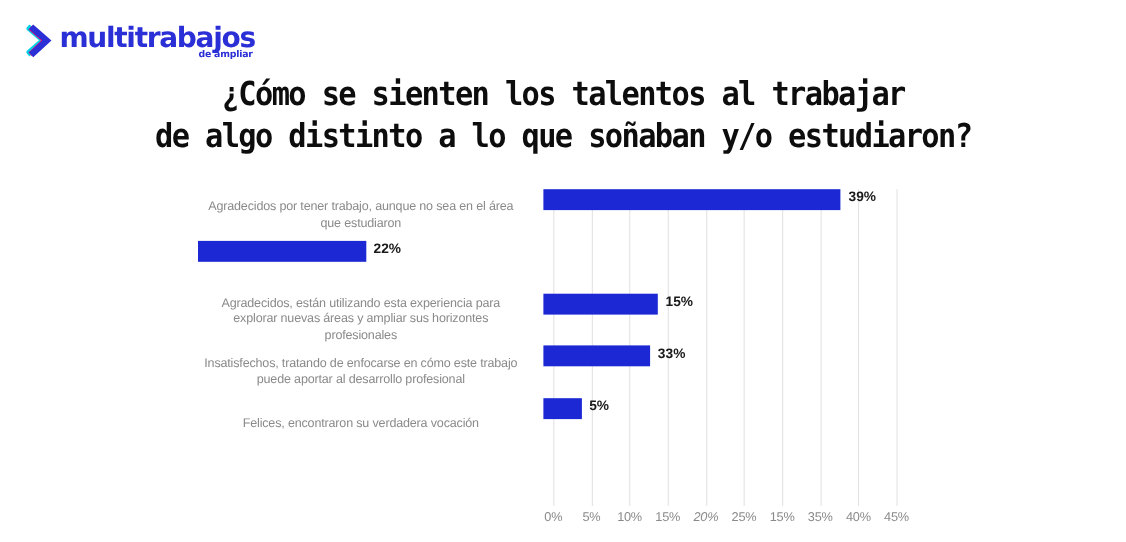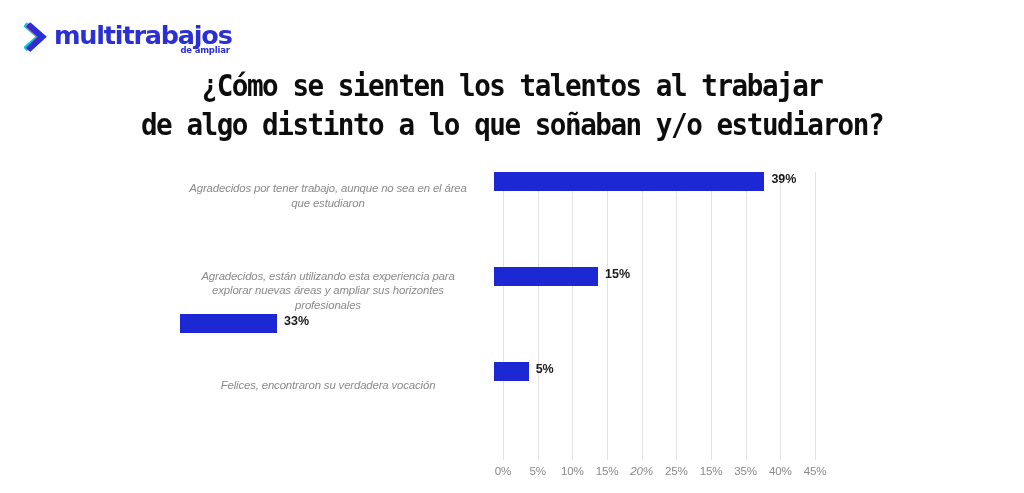--- a/index.html
+++ b/index.html
@@ -115,21 +115,20 @@
   }
   .row-label {
     width: 314px;
     flex: 0 0 314px;
     text-align: center;
     padding-right: 18px;
     font-size: 11.4px;
     line-height: 14.2px;
     color: #8a8a8a;
     letter-spacing: -0.15px;
-    font-style: italic;
   }
   .bar-area {
     position: relative;
     flex: 1 1 auto;
     height: 100%;
     display: flex;
     align-items: flex-start;
   }
   .bar {
     height: 19px;
@@ -218,29 +217,34 @@
       </div>
     <div class="rows" id="rows">
         <div class="row">
           <div class="row-label">Agradecidos por tener trabajo, aunque no sea en el área que estudiaron</div>
           <div class="bar-area">
             <div class="bar" style="width: 270.4px; background: rgb(27, 40, 212);"></div>
             <div class="bar-value">39%</div>
           </div>
         </div>
         <div class="row">
+          <div class="bar-area">
+            <div class="bar" style="width: 152.533px; background: rgb(27, 40, 212);"></div>
+            <div class="bar-value">22%</div>
+          </div>
         </div>
         <div class="row">
           <div class="row-label">Agradecidos, están utilizando esta experiencia para explorar nuevas áreas y ampliar sus horizontes profesionales</div>
           <div class="bar-area">
             <div class="bar" style="width: 104px; background: rgb(27, 40, 212);"></div>
             <div class="bar-value">15%</div>
           </div>
         </div>
         <div class="row">
+          <div class="row-label">Insatisfechos, tratando de enfocarse en cómo este trabajo puede aportar al desarrollo profesional</div>
           <div class="bar-area">
             <div class="bar" style="width: 97.0667px; background: rgb(27, 40, 212);"></div>
             <div class="bar-value">33%</div>
           </div>
         </div>
         <div class="row">
           <div class="row-label">Felices, encontraron su verdadera vocación</div>
           <div class="bar-area">
             <div class="bar" style="width: 34.6667px; background: rgb(27, 40, 212);"></div>
             <div class="bar-value">5%</div>

